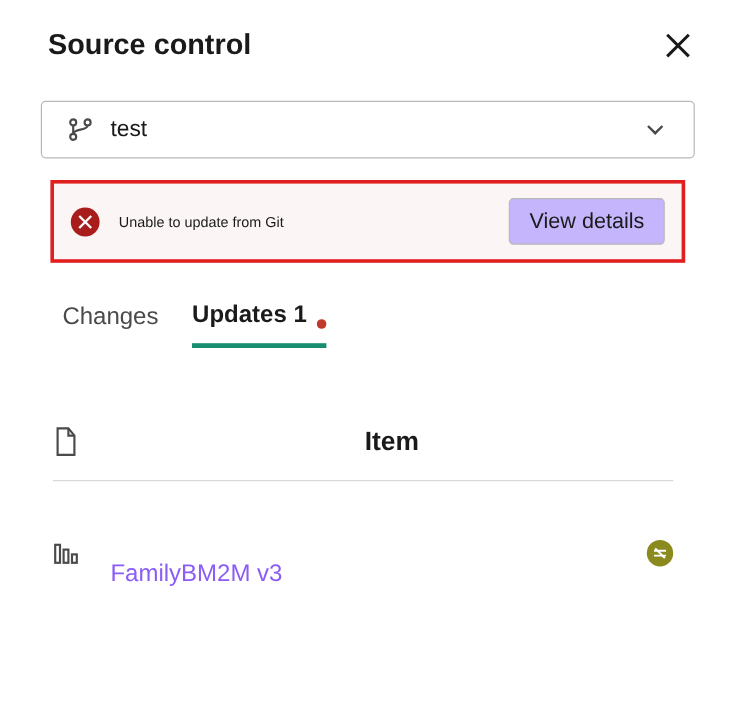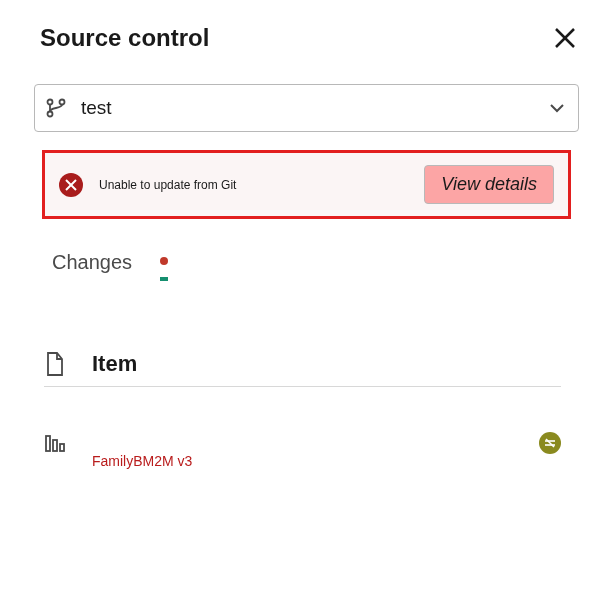--- a/index.html
+++ b/index.html
@@ -31,21 +31,21 @@
       height: 24px;
       cursor: pointer;
       display: flex;
       align-items: center;
       justify-content: center;
     }
     .branch-selector {
       margin: 12px 34px 18px 34px;
       border: 1px solid #b8b8b8;
       border-radius: 4px;
-      padding: 12px 10px;
+      padding: 12px 21px;
       display: flex;
       align-items: center;
       gap: 14px;
       cursor: pointer;
     }
     .branch-icon {
       width: 22px;
       height: 22px;
       display: flex;
       align-items: center;
@@ -81,29 +81,28 @@
       align-items: center;
       justify-content: center;
       flex-shrink: 0;
     }
     .error-text {
       font-size: 12px;
       color: #1a1a1a;
       flex: 1;
     }
     .view-details-btn {
-      background: #fca5a5;
+      background: #c4b5fd;
       border: 1px solid #b8b8b8;
       border-radius: 4px;
       padding: 8px 16px;
       font-size: 18px;
       color: #1a1a1a;
       cursor: pointer;
       font-family: inherit;
-      font-style: italic;
     }
     .tabs {
       margin: 32px 0 0 52px;
       display: flex;
       gap: 28px;
       align-items: center;
     }
     .tab {
       font-size: 20px;
       color: #4a4a4a;
@@ -123,22 +122,23 @@
       height: 8px;
       background: #c0392b;
       border-radius: 50%;
       display: inline-block;
     }
     .table-header {
       margin: 64px 52px 0 44px;
       display: flex;
       align-items: center;
       gap: 26px;
-      padding-bottom: 8px;
+      padding-bottom: 18px;
       border-bottom: 1px solid #d8d8d8;
+      text-align: center;
     }
     .file-icon {
       width: 22px;
       height: 28px;
       display: flex;
       align-items: center;
       justify-content: center;
     }
     .item-label {
       font-size: 22px;
@@ -158,22 +158,22 @@
       gap: 26px;
     }
     .row-icon {
       width: 22px;
       height: 22px;
       display: flex;
       align-items: center;
       justify-content: flex-start;
     }
     .row-name {
-      font-size: 14px;
-      color: #b91c1c;
+      font-size: 20px;
+      color: #8b5cf6;
       flex: 1;
       margin-top: 36px;
     }
     .status-badge {
       width: 22px;
       height: 22px;
       background: #8a8a1f;
       border-radius: 50%;
       display: flex;
       align-items: center;
@@ -220,20 +220,21 @@
   </div>
   <span class="error-text">Unable to update from Git</span>
   <button class="view-details-btn">View details</button>
 </div>
 
 <div class="tabs">
   <div class="tab">
     <span>Changes</span>
   </div>
   <div class="tab active">
+    <span>Updates 1</span>
     <span class="tab-dot"></span>
   </div>
 </div>
 
 <div class="table-header">
   <div class="file-icon">
     <svg width="20" height="26" viewBox="0 0 20 26" fill="none" stroke="#4a4a4a" stroke-width="1.8">
       <path d="M3 2 L12 2 L17 8 L17 24 L3 24 Z"></path>
       <path d="M12 2 L12 8 L17 8"></path>
     </svg>

